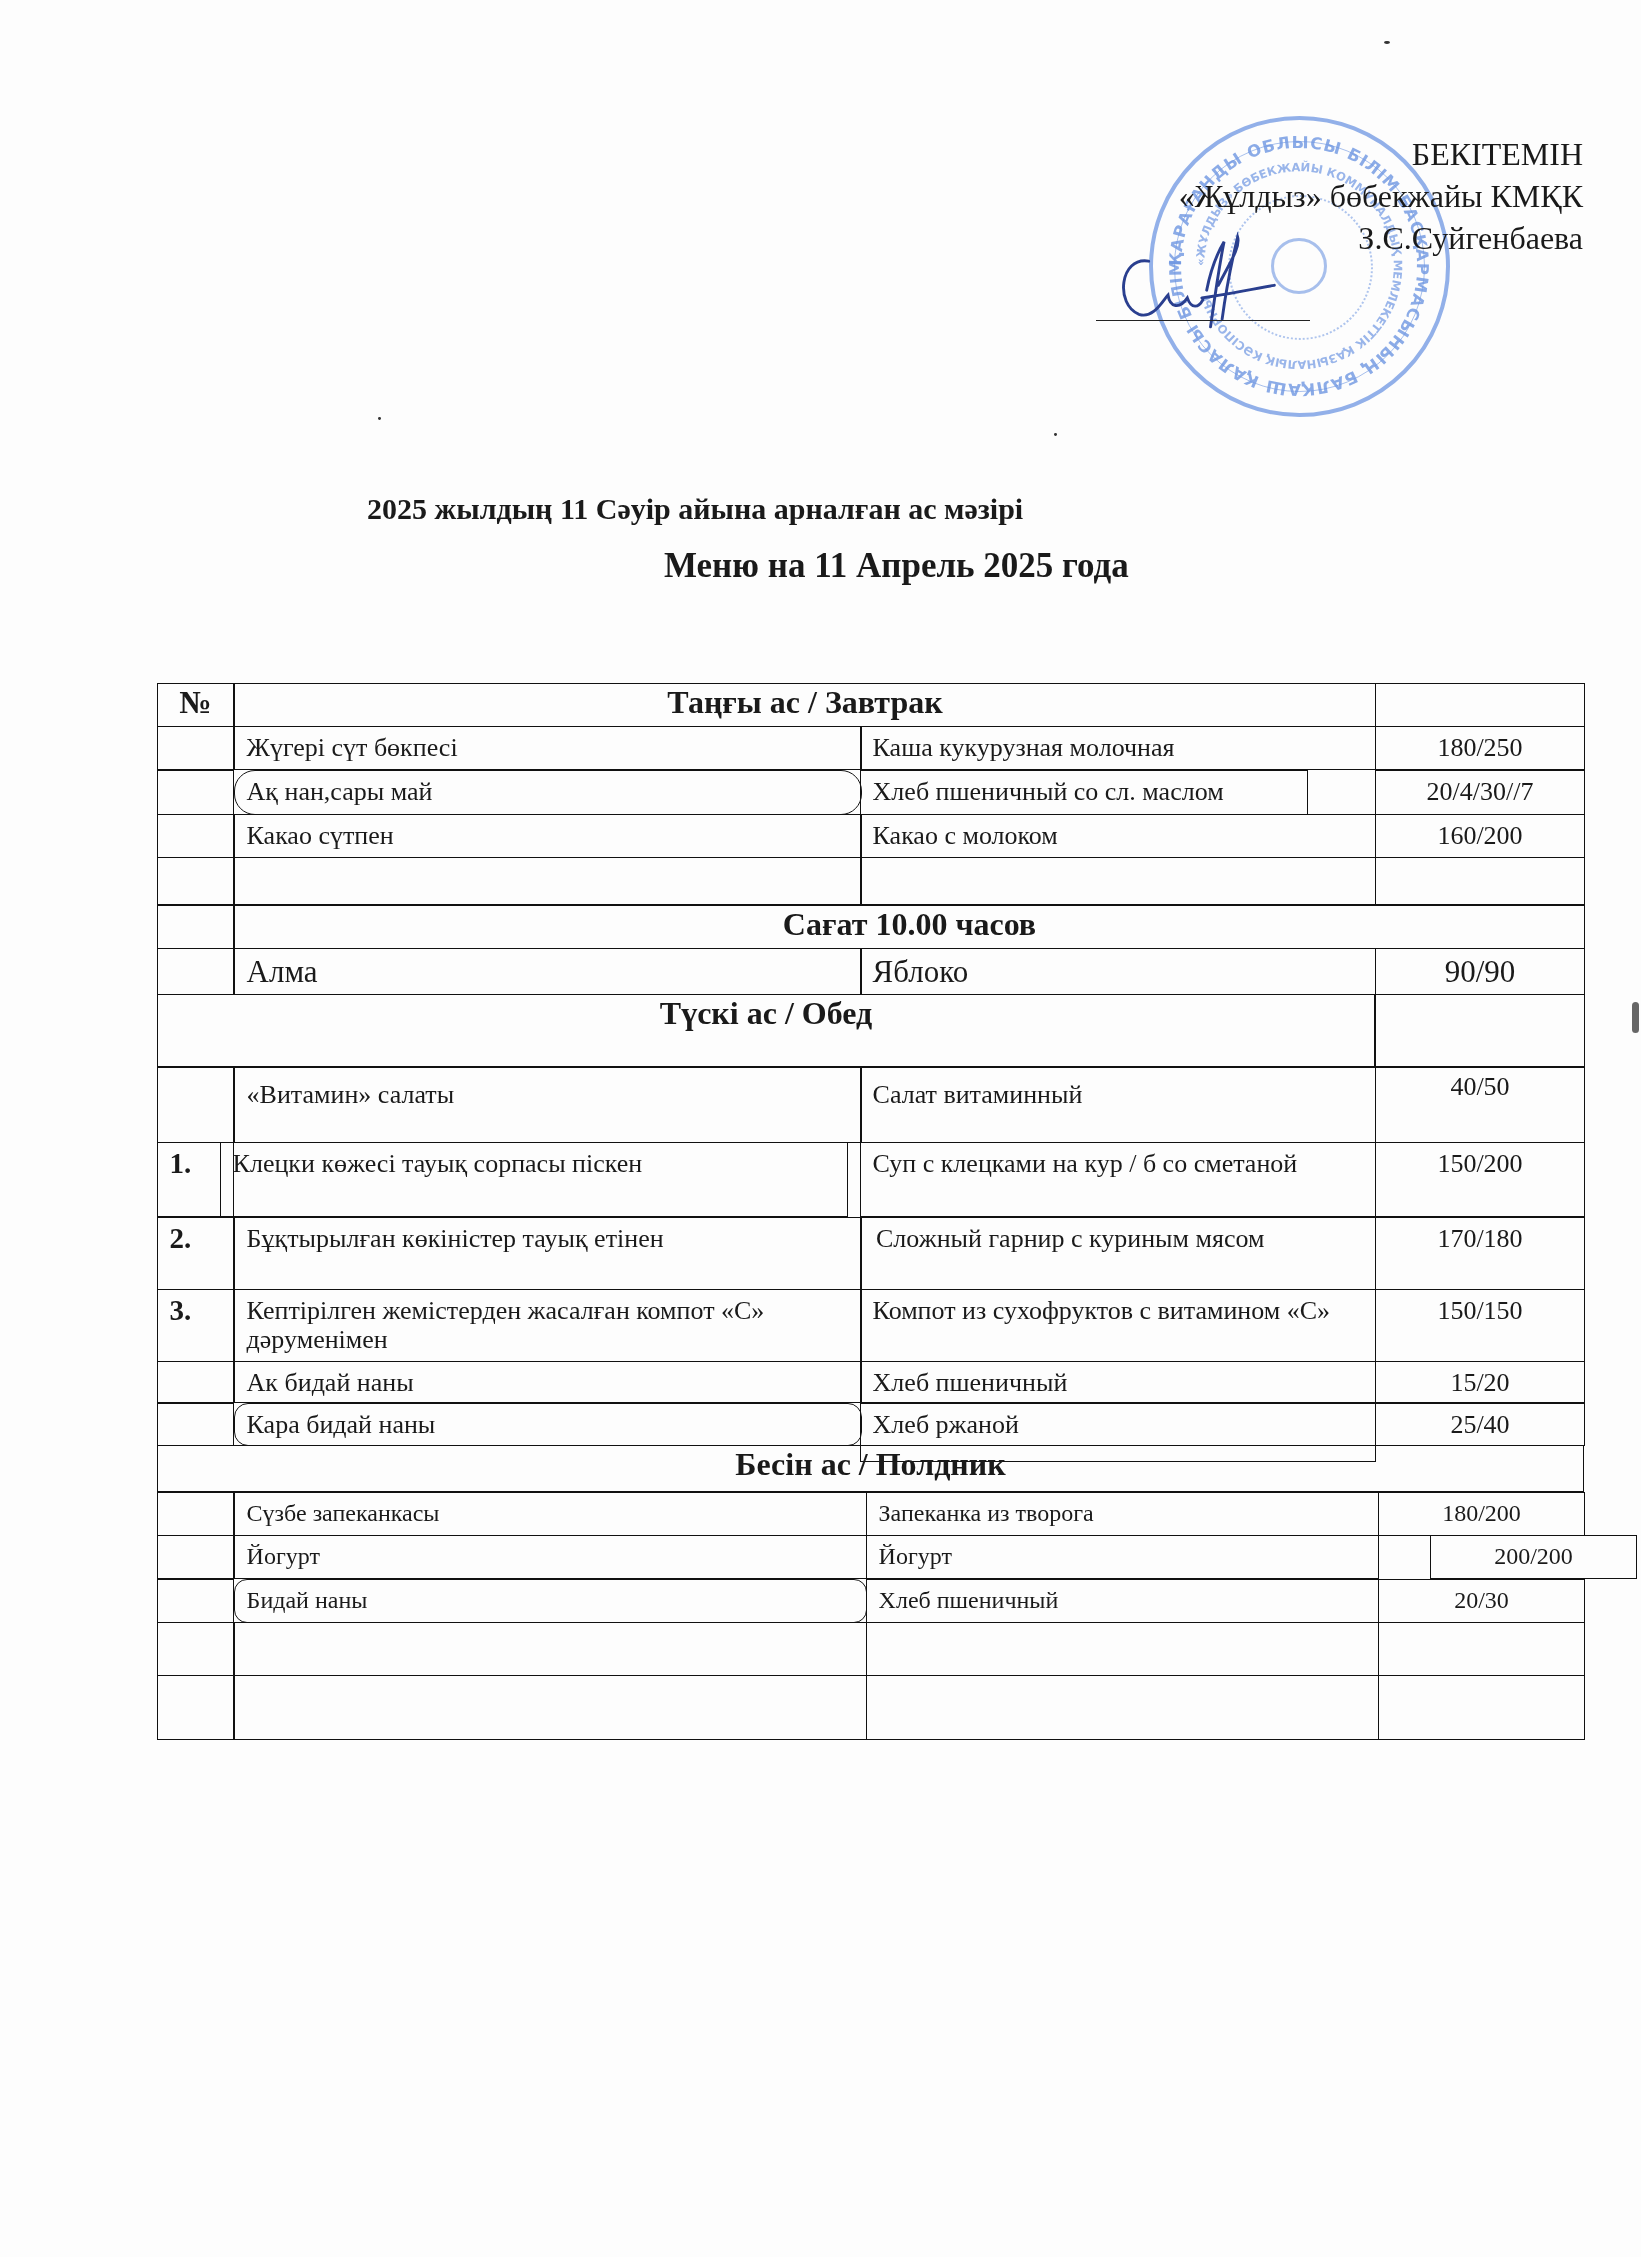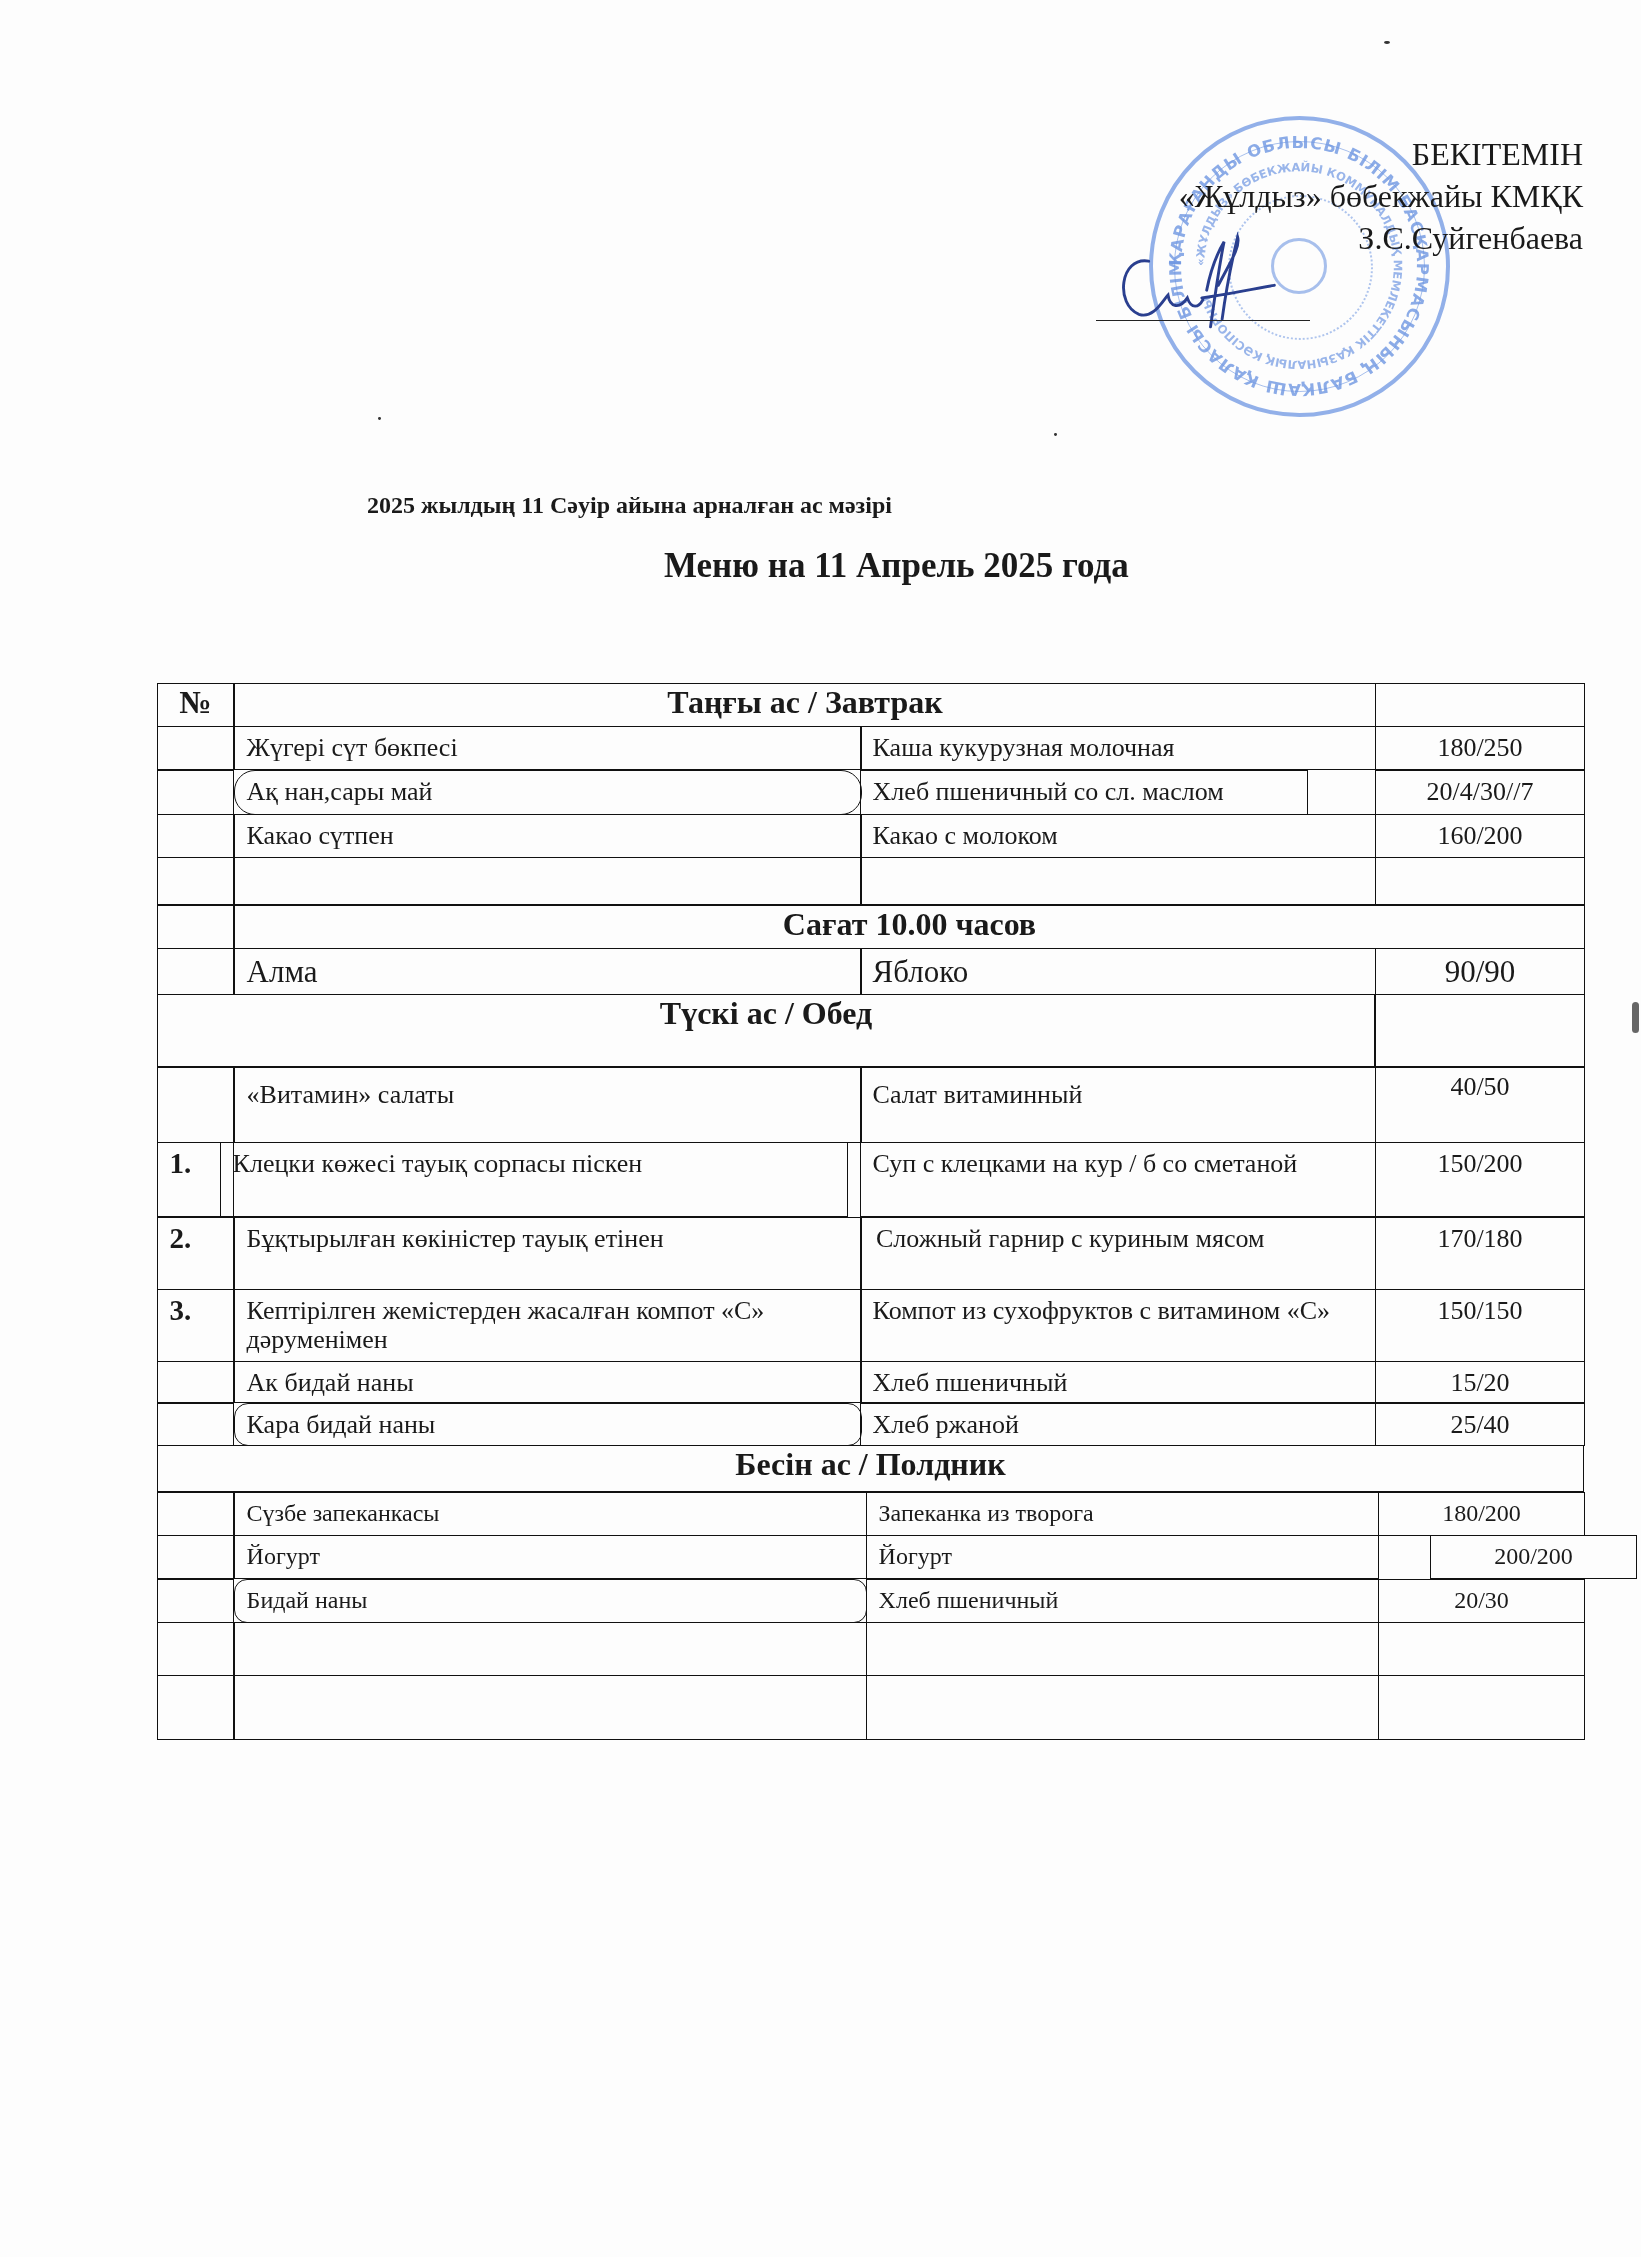--- a/index.html
+++ b/index.html
@@ -22,21 +22,21 @@
   .stamp .inner {
     position: absolute; left: 75px; top: 75px; width: 141px; height: 141px; border-radius: 50%;
     border: 2.9px dotted rgba(110,150,225,0.55);
   }
   .stamp .emblem {
     position: absolute; left: 118px; top: 118px; width: 56px; height: 56px; border-radius: 50%;
     border: 3.9px solid rgba(110,150,225,0.6); box-sizing: border-box;
   }
   .stamp svg { position: absolute; left: 0; top: 0; }
   .signature { position: absolute; left: 1110px; top: 232px; z-index: 2; }
-  .title1 { left: 367px; top: 492px; font-size: 24px; font-weight: bold; white-space: nowrap; }
+  .title1 { left: 367px; top: 492px; font-size: 30px; font-weight: bold; white-space: nowrap; }
   .title2 { left: 664px; top: 546px; font-size: 35px; font-weight: bold; white-space: nowrap; }
 
   .cell { position: absolute; box-sizing: border-box; border: 1.4px solid #111; font-size: 26px; padding: 5.8px 11.6px 0 11.6px; line-height: 29px; overflow: hidden; }
   .cell.hdr { font-weight: bold; font-size: 32px; text-align: center; padding-top: 3.9px; }
   .cell.num { font-weight: bold; font-size: 29px; }
   .cell.val { text-align: center; }
   .cell.big { font-size: 31px; padding-top: 9.7px; }
   .cell.sm { font-size: 24px; }
   .speck { position: absolute; background: #333; border-radius: 50%; }
 </style>
@@ -144,21 +144,21 @@
   </div>
   <div>
     <div class="cell" style="left:157px;top:1361px;width:77px;height:42px;"></div>
     <div class="cell" style="left:234px;top:1361px;width:628px;height:42px;">Ак бидай наны</div>
     <div class="cell" style="left:860px;top:1361px;width:516px;height:42px;">Хлеб пшеничный</div>
     <div class="cell val" style="left:1375px;top:1361px;width:210px;height:42px;">15/20</div>
   </div>
   <div>
     <div class="cell" style="left:157px;top:1403px;width:77px;height:43px;"></div>
     <div class="cell" style="left:234px;top:1403px;width:628px;height:43px;border-radius:14px;">Кара бидай наны</div>
-    <div class="cell" style="left:860px;top:1403px;width:516px;height:43px;">Хлеб ржаной</div>
+    <div class="cell" style="left:860px;top:1403px;width:516px;height:59px;">Хлеб ржаной</div>
     <div class="cell val" style="left:1375px;top:1403px;width:210px;height:43px;">25/40</div>
   </div>
 
   <div class="cell hdr" style="left:157px;top:1445px;width:1427px;height:47px;">Бесін ас / Полдник</div>
 
   <div>
     <div class="cell" style="left:157px;top:1492px;width:77px;height:44px;"></div>
     <div class="cell sm" style="left:234px;top:1492px;width:633px;height:44px;">Сүзбе запеканкасы</div>
     <div class="cell sm" style="left:866px;top:1492px;width:513px;height:44px;">Запеканка из творога</div>
     <div class="cell val sm" style="left:1378px;top:1492px;width:207px;height:44px;">180/200</div>

